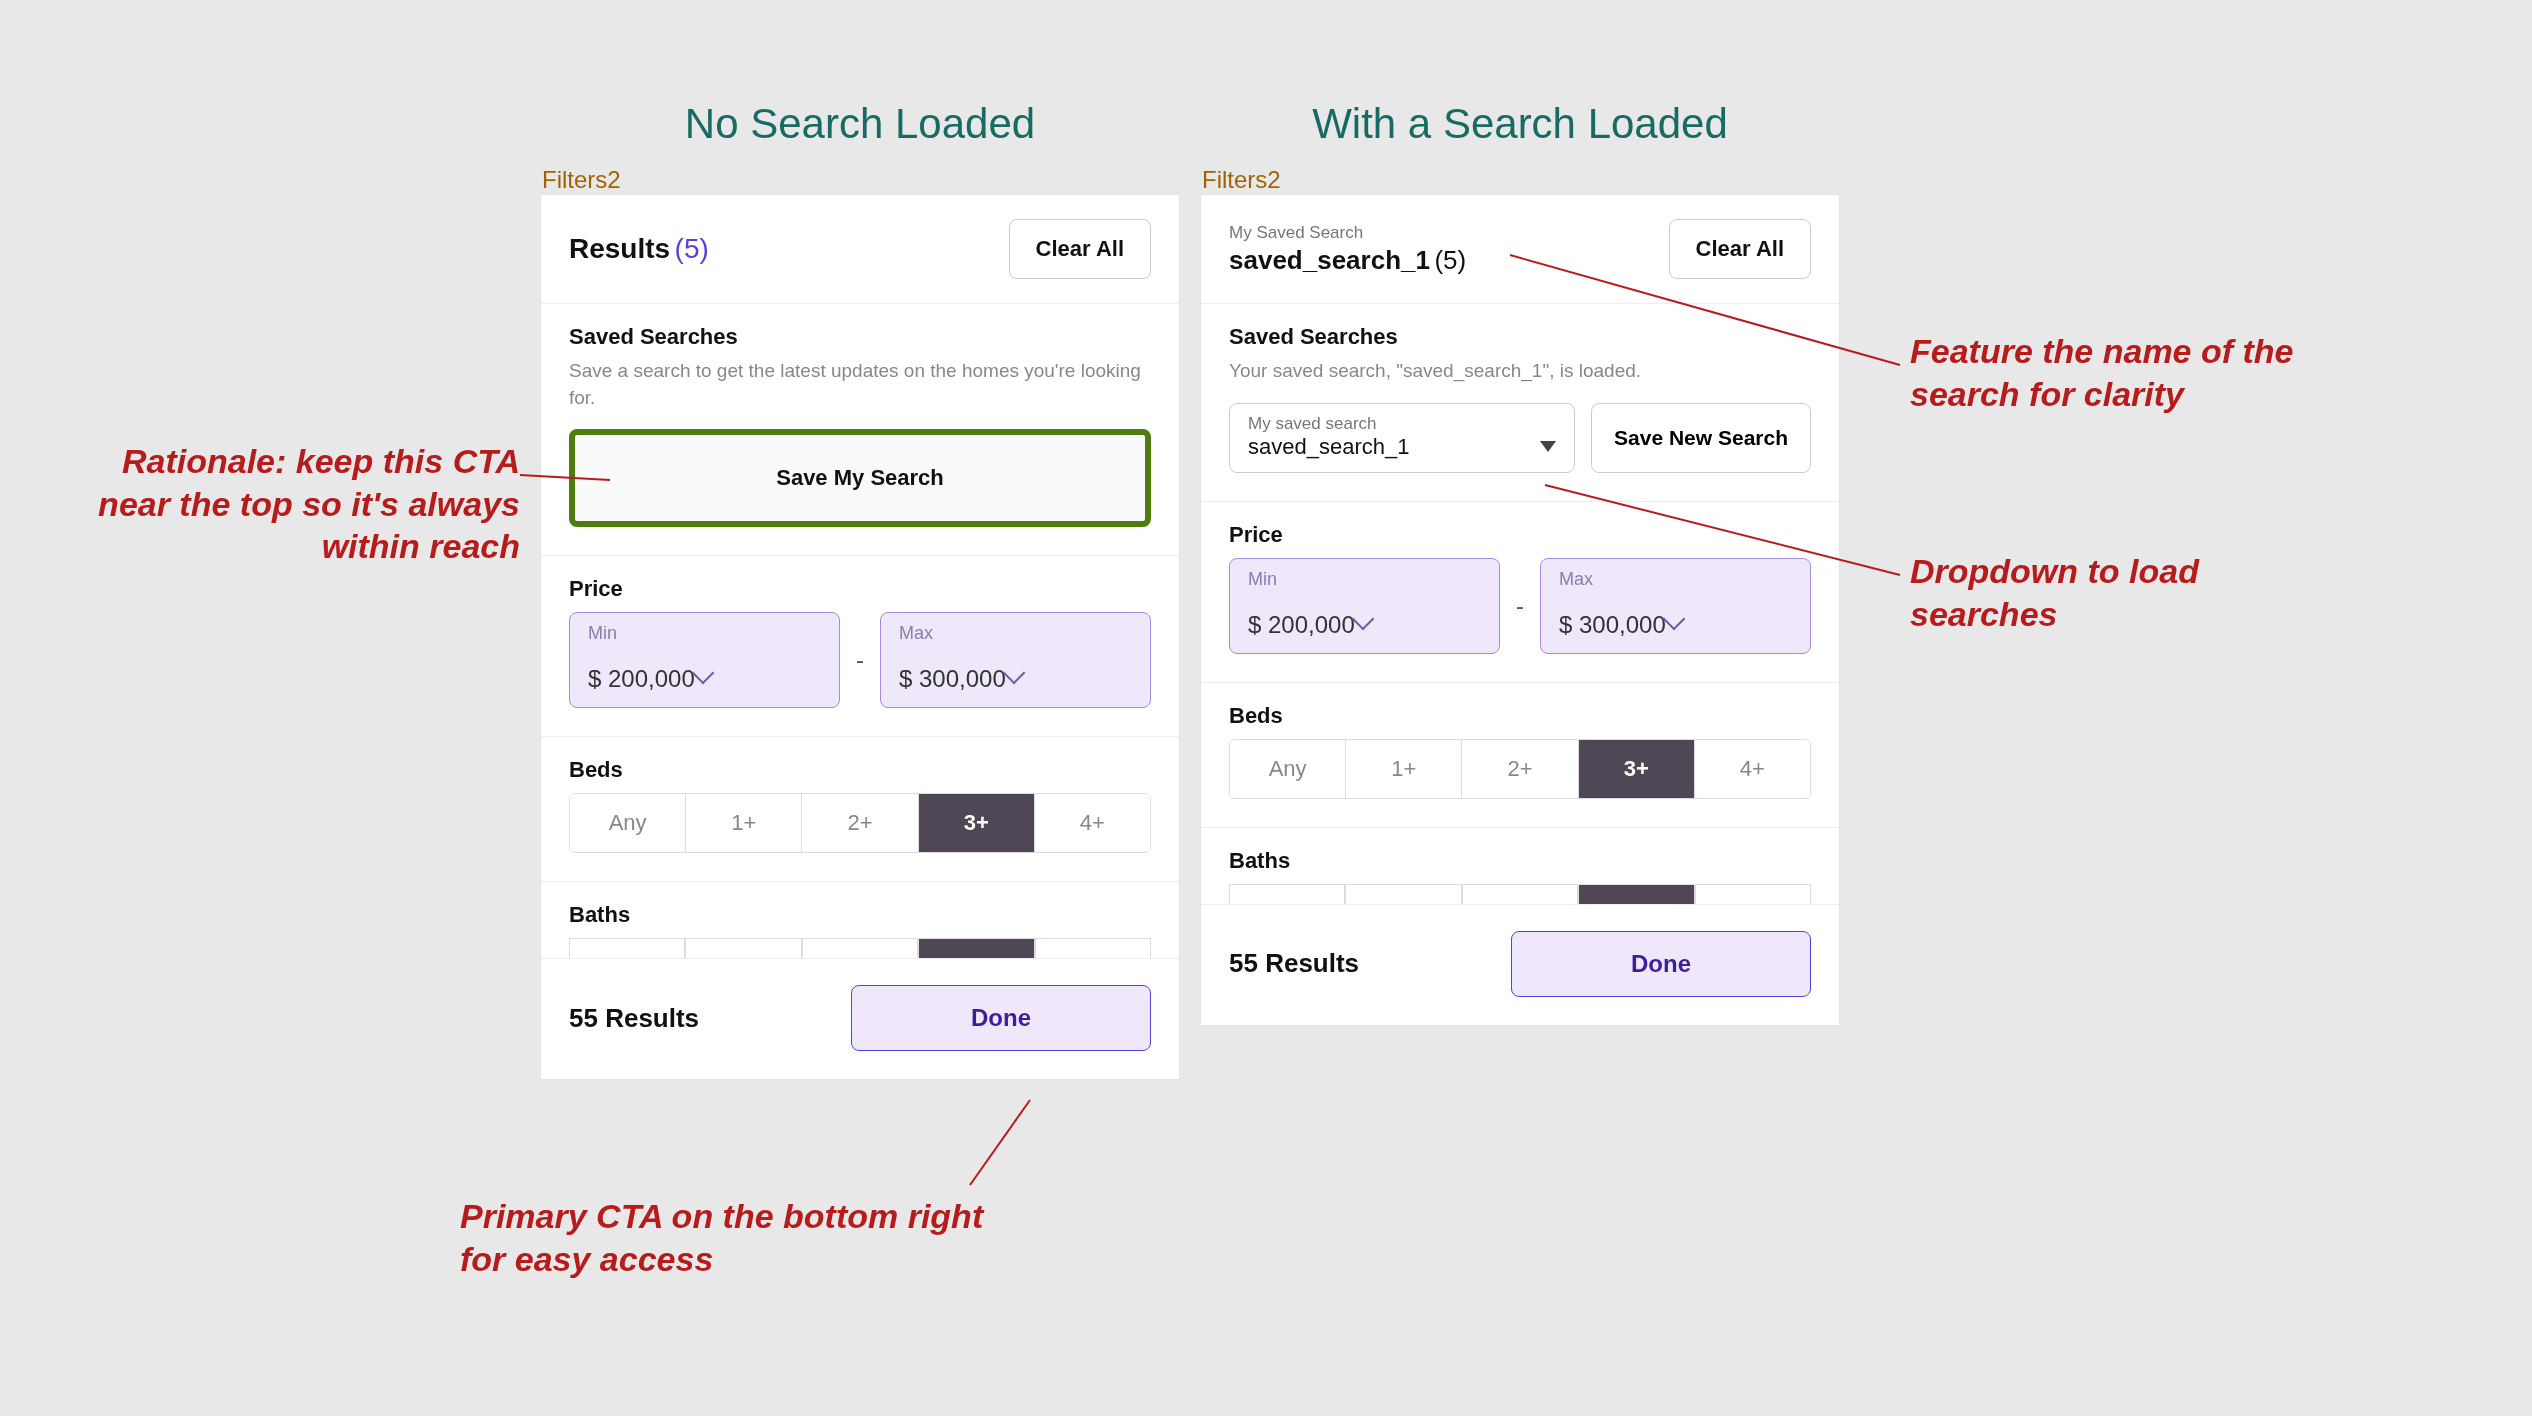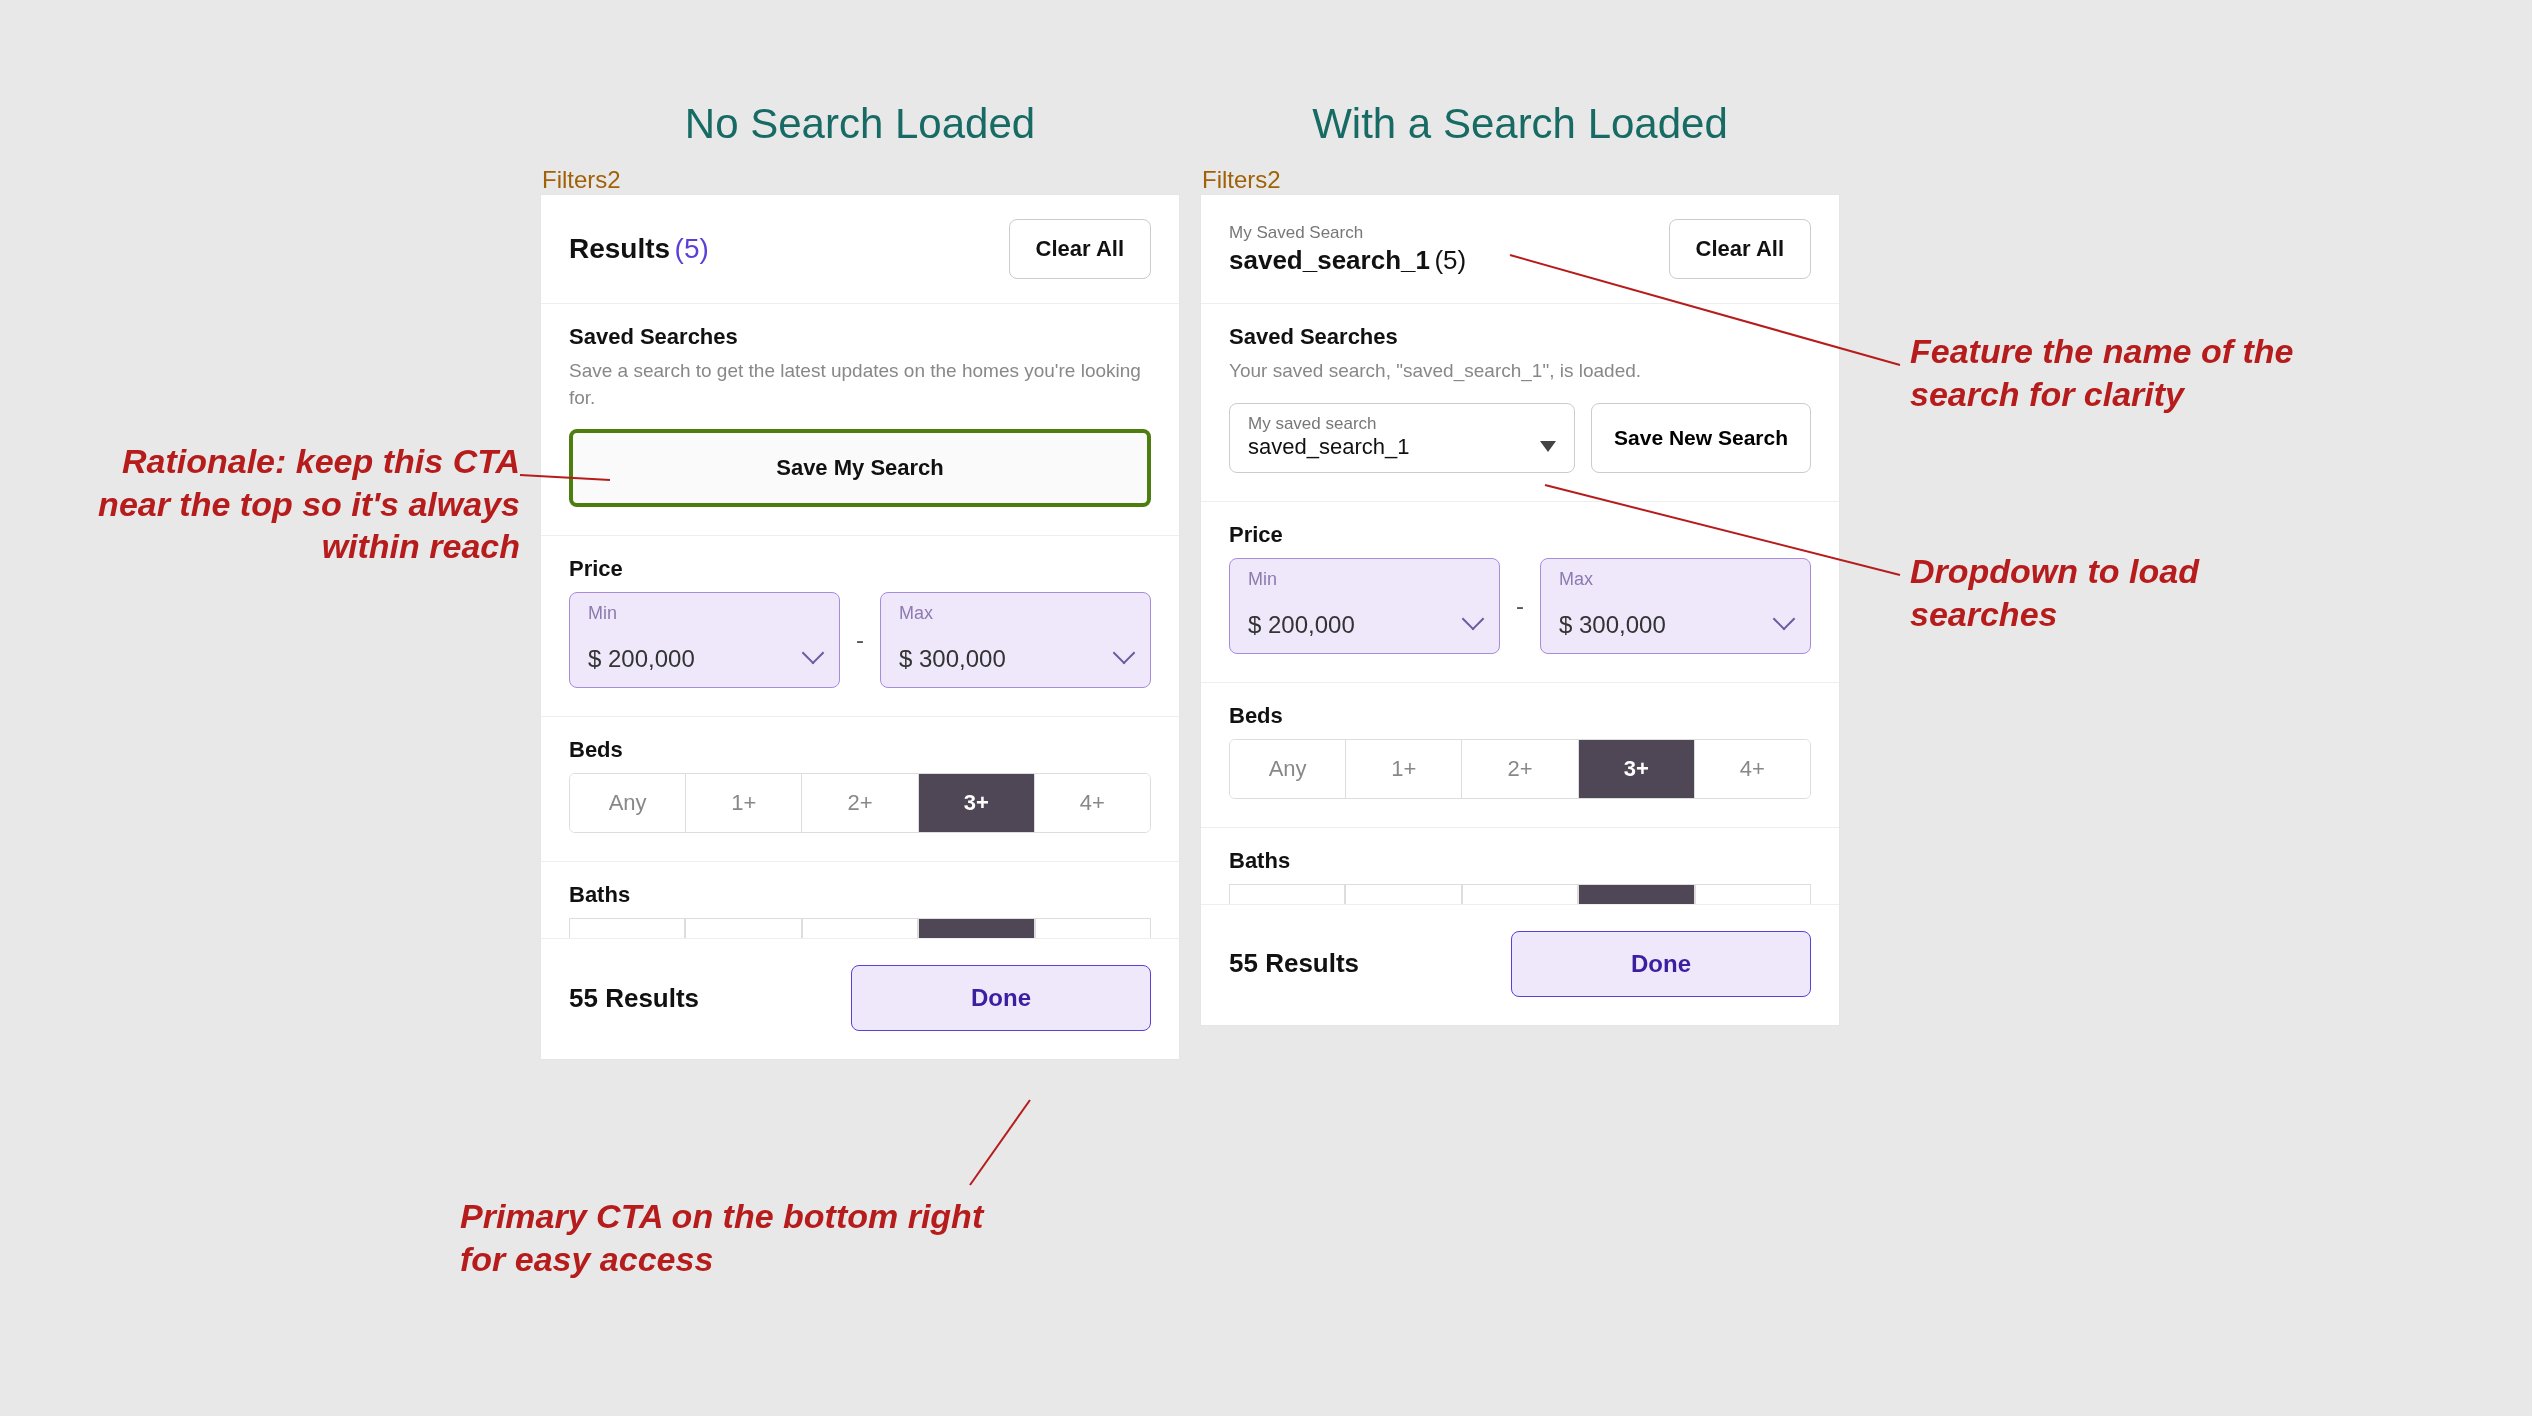--- a/index.html
+++ b/index.html
@@ -58,38 +58,37 @@
     cursor: pointer;
   }
   .section {
     padding: 20px 28px 28px 28px;
     border-bottom: 1px solid #eee;
   }
   .section-title { font-size: 22px; font-weight: 700; color: #111; margin-bottom: 8px; }
   .section-sub { font-size: 19px; color: #888; line-height: 1.4; margin-bottom: 18px; }
   .big-btn {
     width: 100%;
-    border: 4px solid #4d7c0f;
+    border: 6px solid #4d7c0f;
     background: #fafafa;
     border-radius: 8px;
     font-size: 22px;
     font-weight: 700;
     color: #111;
-    padding: 22px;
+    padding: 30px;
     cursor: pointer;
   }
   .row { display: flex; align-items: center; gap: 16px; }
   .price-box {
     flex: 1;
     background: #efe8fb;
     border: 1px solid #a78bdd;
     border-radius: 8px;
     padding: 10px 18px 14px 18px;
     display: flex;
-    justify-content: space-between;
     align-items: flex-end;
     cursor: pointer;
   }
   .price-inner { display: flex; flex-direction: column; }
   .price-label { font-size: 18px; color: #8d7ab0; }
   .price-value { font-size: 24px; color: #333; margin-top: 21px; }
   .chev {
     width: 0; height: 0;
     border-left: 8px solid transparent;
     border-right: 8px solid transparent;

